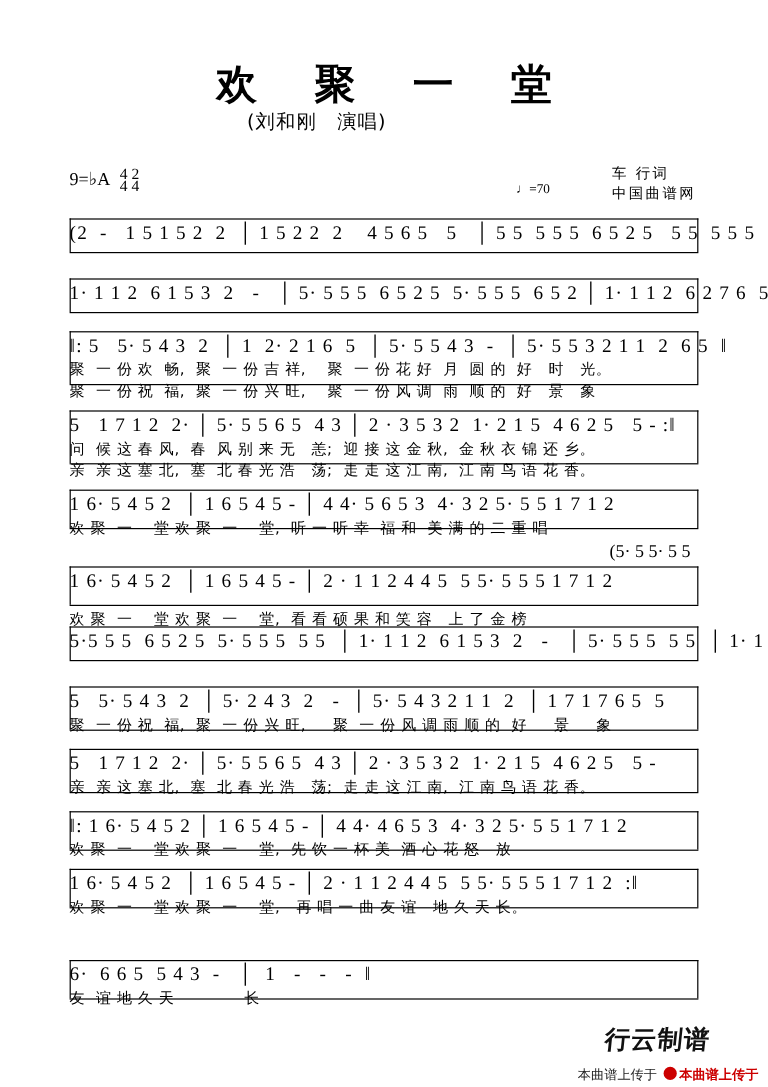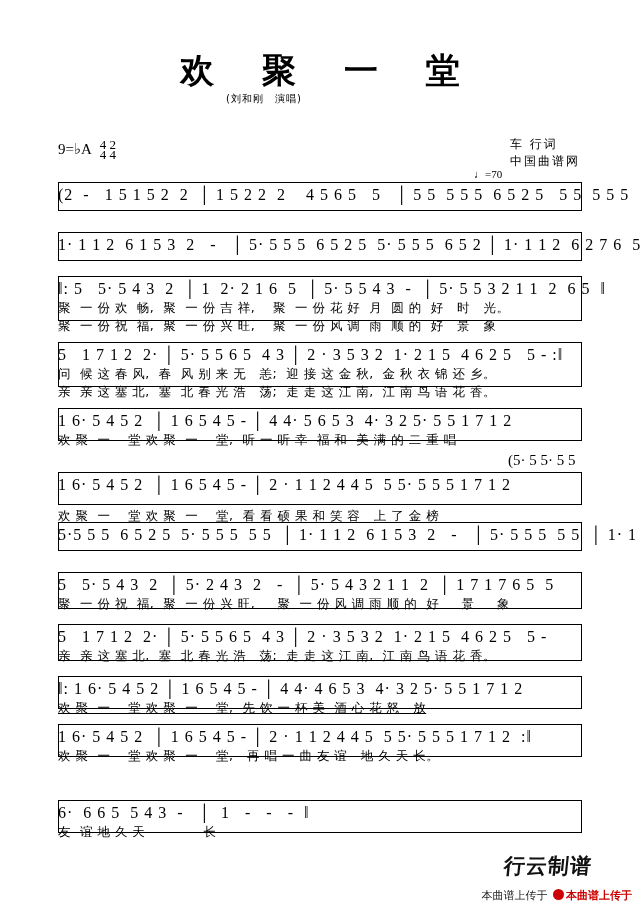--- a/index.html
+++ b/index.html
@@ -43,21 +43,21 @@
     letter-spacing: 18px;
     font-family: "DejaVu Sans", sans-serif;
     font-weight: bold;
     text-indent: 18px;
   }
   .subtitle {
     position: absolute;
     top: 92px;
     width: 528px;
     text-align: center;
-    font-size: 10px;
+    font-size: 16px;
     letter-spacing: 1px;
     font-family: "DejaVu Sans", sans-serif;
   }
 
   
   .keysig {
     position: absolute;
     left: 58px;
     top: 140px;
     font-size: 15px;
@@ -81,24 +81,23 @@
     top: 136px;
     font-size: 12px;
     line-height: 17px;
     text-align: left;
     font-family: "DejaVu Sans", sans-serif;
     letter-spacing: 2px;
   }
   .tempo {
     position: absolute;
     left: 430px;
-    top: 168px;
+    top: 152px;
     font-size: 11px;
     font-family: "Liberation Serif", serif;
-    margin-left: 44px;
   }
 
   
   .sys {
     position: absolute;
     left: 0;
     width: 640px;
   }
   .staffline {
     position: absolute;
@@ -271,21 +270,21 @@
     <div class="notes" style="top:4px; letter-spacing:1px;">5   1 7 1 2  2· │ 5· 5 5 6 5  4 3 │ 2 · 3 5 3 2  1· 2 1 5  4 6 2 5   5 -</div>
     <div class="lyr" style="top:24px; letter-spacing:0.5px;">亲  亲 这 塞 北,  塞  北 春 光 浩   荡;  走 走 这 江 南,  江 南 鸟 语 花 香。</div>
   </div>
 
   <div class="sys" style="top:676px;">
     <div class="staffline" style="top:0px;"></div>
     <div class="staffline" style="top:32px;"></div>
     <div class="bar" style="left:58px; top:0px; height:32px;"></div>
     <div class="bar" style="left:581px; top:0px; height:32px;"></div>
     <div class="notes" style="top:4px; letter-spacing:1px;">‖: 1 6· 5 4 5 2 │ 1 6 5 4 5 - │ 4 4· 4 6 5 3  4· 3 2 5· 5 5 1 7 1 2</div>
-    <div class="lyr" style="top:24px; letter-spacing:0.5px;text-decoration:underline;">欢 聚  一    堂 欢 聚  一    堂,  先 饮 一 杯 美  酒 心 花 怒   放</div>
+    <div class="lyr" style="top:24px; letter-spacing:0.5px;">欢 聚  一    堂 欢 聚  一    堂,  先 饮 一 杯 美  酒 心 花 怒   放</div>
   </div>
 
   <div class="sys" style="top:724px;">
     <div class="staffline" style="top:0px;"></div>
     <div class="staffline" style="top:32px;"></div>
     <div class="bar" style="left:58px; top:0px; height:32px;"></div>
     <div class="bar" style="left:581px; top:0px; height:32px;"></div>
     <div class="notes" style="top:4px; letter-spacing:1px;">1 6· 5 4 5 2  │ 1 6 5 4 5 - │ 2 · 1 1 2 4 4 5  5 5· 5 5 5 1 7 1 2  :‖</div>
     <div class="lyr" style="top:24px; letter-spacing:0.5px;">欢 聚  一    堂 欢 聚  一    堂,   再 唱 一 曲 友 谊   地 久 天 长。</div>
   </div>

